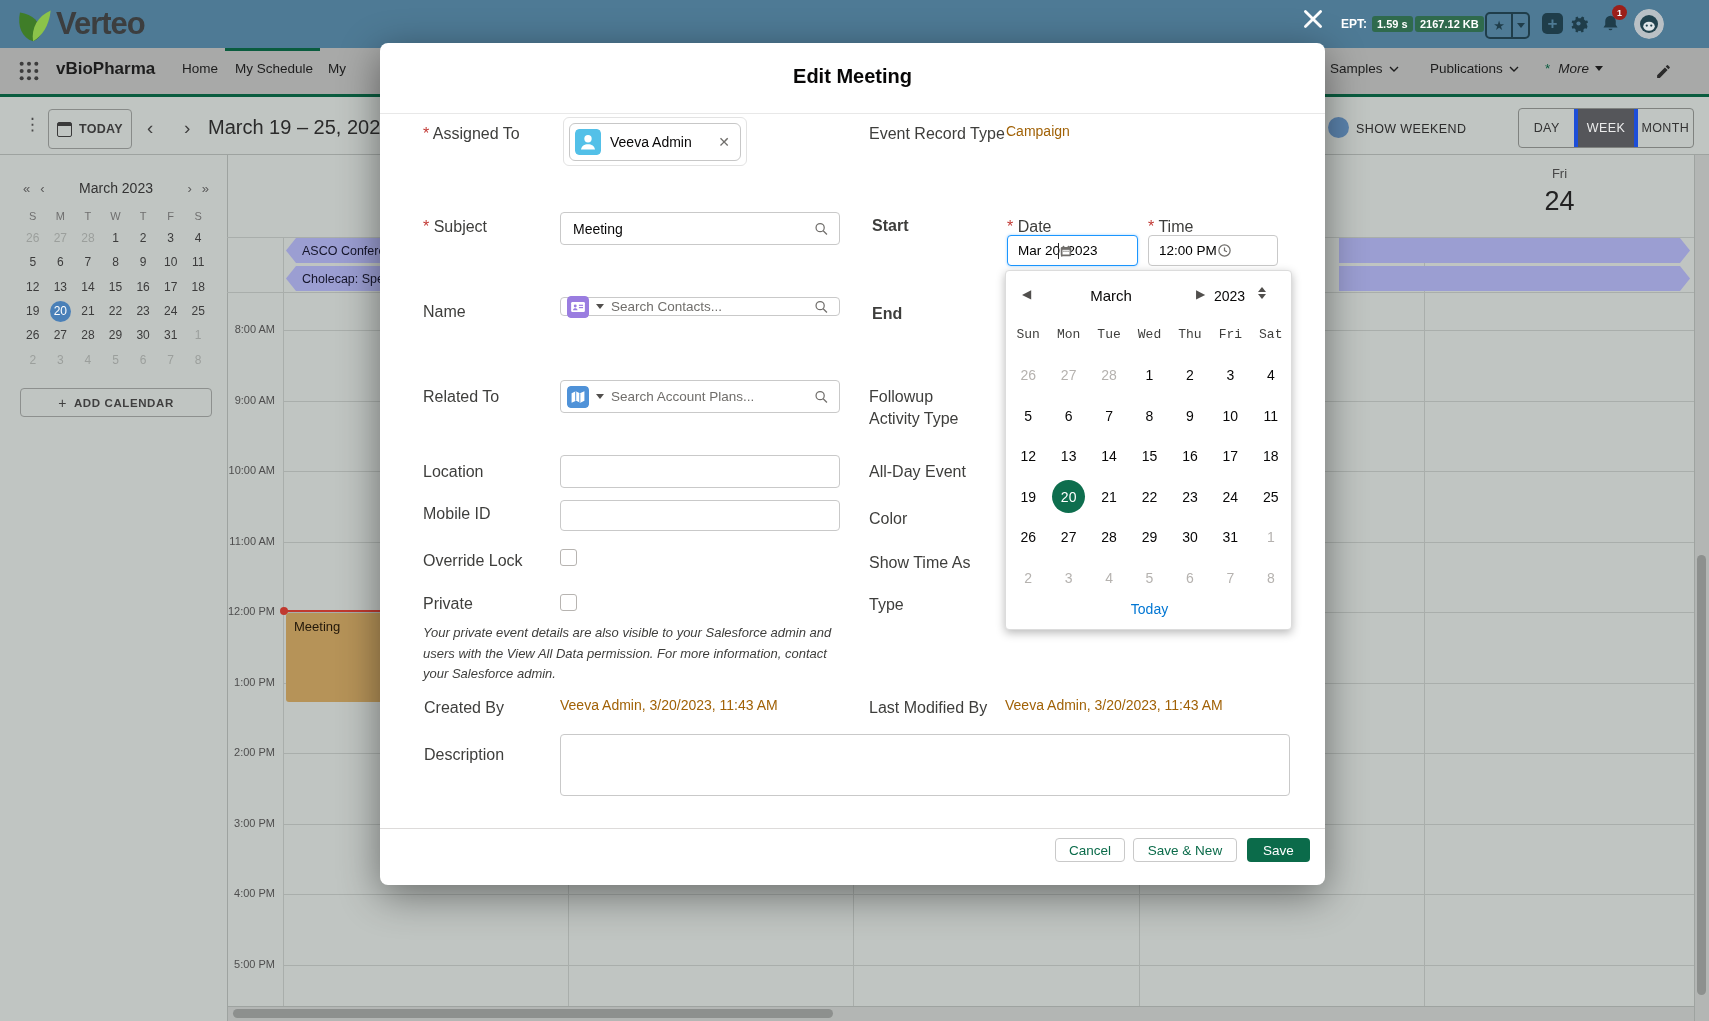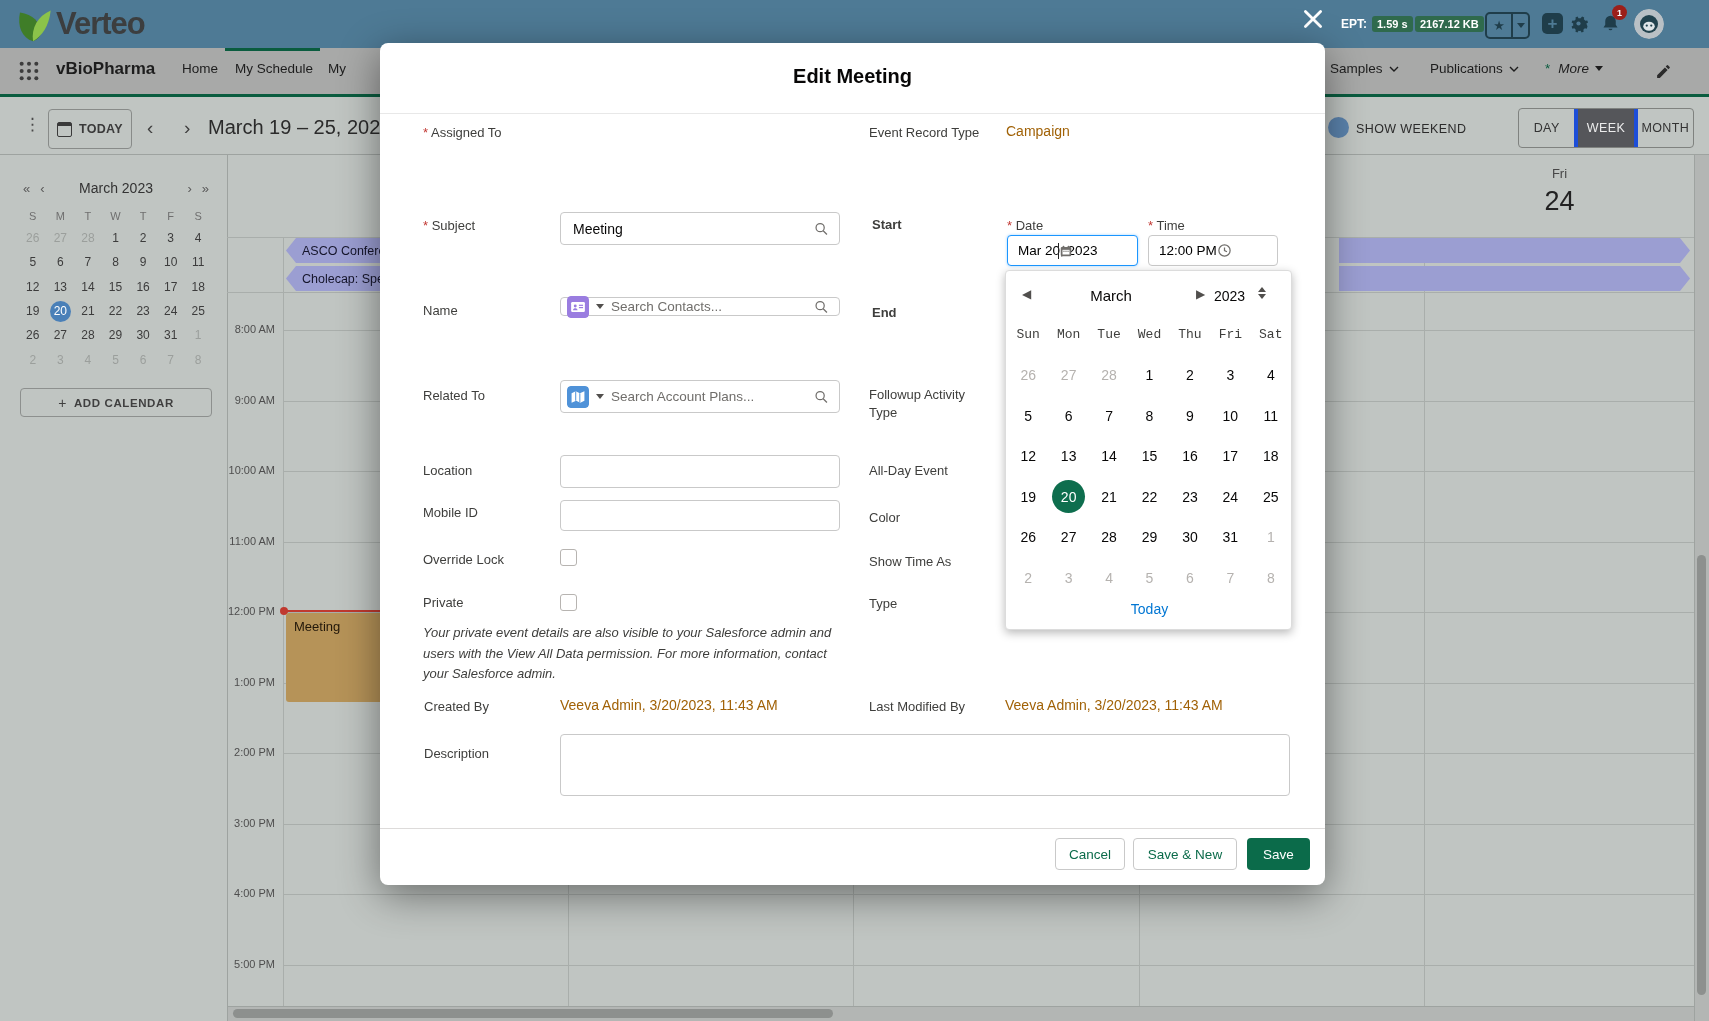--- a/index.html
+++ b/index.html
@@ -79,42 +79,42 @@
   .vscroll{left:1694px;top:155px;width:15px;height:866px;background:#b3b6b4;border-left:1px solid #9ea3a0;box-sizing:border-box;}
   .vthumb{left:1697px;top:555px;width:9px;height:440px;background:#8d908e;border-radius:5px;}
   .hscroll{left:228px;top:1006px;width:1466px;height:15px;background:#b3b6b4;border-top:1px solid #9ea3a0;box-sizing:border-box;}
   .hthumb{left:233px;top:1009px;width:600px;height:9px;background:#8d908e;border-radius:5px;}
 
   
   .modal{left:380px;top:43px;width:945px;height:842px;background:#fff;border-radius:8px;
     box-shadow:0 10px 40px rgba(0,0,0,.45);z-index:50;}
   .m-title{left:0;top:22px;width:945px;text-align:center;font-size:20px;font-weight:600;color:#080707;}
   .m-divider{left:0;top:70px;width:945px;height:1px;background:#e8e8e8;}
-  .lbl{position:absolute;font-size:13px;color:#3e3e3c;}
+  .lbl{position:absolute;font-size:16px;color:#3e3e3c;}
   .lbl.bold{font-weight:700;}
   .req::before{content:"* ";color:#c23934;}
   .val{position:absolute;font-size:14px;color:#a16207;}
   .inp{position:absolute;background:#fff;border:1px solid #c9c9c9;border-radius:4px;box-sizing:border-box;display:flex;align-items:center;}
   .inp .txt{font-size:14px;color:#080707;padding-left:12px;}
   .inp .ph-txt{font-size:13.5px;color:#706e6b;}
   .inp .icon-right{position:absolute;right:10px;top:50%;transform:translateY(-50%);}
   .obj-icon{width:22px;height:22px;border-radius:4px;margin-left:6px;flex:none;}
   .combo-caret{margin:0 7px 0 7px;}
   .pillbox-outer{left:183px;top:74px;width:182px;height:47px;border:1px solid #e3e3e3;border-radius:6px;}
   .pillbox{left:5px;top:5px;width:170px;height:36px;border:1px solid #c7c7c7;border-radius:6px;display:flex;align-items:center;}
   .pillbox .txt{font-size:14px;color:#080707;margin-left:9px;flex:1;}
   .pillbox .x{color:#706e6b;font-size:14px;margin-right:10px;}
   .avatar-sq{width:26px;height:26px;border-radius:4px;margin-left:5px;flex:none;}
   .checkbox{position:absolute;width:17px;height:17px;border:1px solid #b7b4b1;border-radius:3px;background:#fff;box-sizing:border-box;}
   .disclaimer{left:43px;top:580px;width:415px;font-size:13px;font-style:italic;color:#3e3e3c;line-height:1.58;}
   .dt-input{position:absolute;background:#fff;border:1.5px solid #1b96ff;border-radius:4px;box-sizing:border-box;display:flex;align-items:center;box-shadow:0 0 3px rgba(27,150,255,.4);}
   .dt-input.plain{border:1px solid #c9c9c9;box-shadow:none;}
   .text-caret{width:1px;height:16px;background:#222;margin-left:-40px;}
   .m-footer-line{left:0;top:785px;width:945px;height:1px;background:#dddbda;}
-  .btn{position:absolute;top:795px;height:32px;border-radius:4px;display:flex;align-items:center;justify-content:center;font-size:13.5px;box-sizing:border-box;}
+  .btn{position:absolute;top:795px;height:24px;border-radius:4px;display:flex;align-items:center;justify-content:center;font-size:13.5px;box-sizing:border-box;}
   .btn.neutral{border:1px solid #c9c9c9;color:#0b6b4a;background:#fff;}
   .btn.brand{background:#0b6b4a;color:#fff;}
 
   
   .picker{left:625px;top:227px;width:287px;height:360px;background:#fff;border:1px solid #dcdcdc;border-radius:4px;
     box-shadow:0 3px 10px rgba(0,0,0,.28);z-index:10;box-sizing:border-box;}
   .pk-arrow{position:absolute;top:16px;font-size:12px;color:#514f4d;}
   .pk-month{left:45px;top:16px;width:120px;text-align:center;font-size:15px;color:#080707;}
   .pk-year{left:208px;top:17px;font-size:14px;color:#080707;}
   .stepper{left:252px;top:16px;display:flex;flex-direction:column;gap:2px;}
@@ -350,20 +350,31 @@
   <div class="abs vscroll"></div>
   <div class="abs vthumb"></div>
   <div class="abs hscroll"></div>
   <div class="abs hthumb"></div>
 
   <div class="abs modal">
     <div class="abs m-title">Edit Meeting</div>
     <div class="abs m-divider"></div>
 
     <div class="lbl req" style="left:43px;top:82px">Assigned To</div>
+    <div class="abs pillbox-outer">
+      <div class="abs pillbox">
+        <svg class="avatar-sq" viewBox="0 0 24 24">
+          <rect width="24" height="24" rx="4" fill="#53c0e8"></rect>
+          <circle cx="12" cy="9" r="3.4" fill="#fff"></circle>
+          <path d="M5.5 19c.5-3.4 3.2-5 6.5-5s6 1.6 6.5 5z" fill="#fff"></path>
+        </svg>
+        <span class="txt">Veeva Admin</span>
+        <span class="x">✕</span>
+      </div>
+    </div>
     <div class="lbl" style="left:489px;top:82px">Event Record Type</div>
     <div class="val" style="left:626px;top:80px">Campaign</div>
 
     <div class="lbl req" style="left:43px;top:175px">Subject</div>
     <div class="inp" style="left:180px;top:169px;width:280px;height:33px">
       <span class="txt">Meeting</span>
       <svg class="icon-right" width="15" height="15" viewBox="0 0 22 22">
         <circle cx="9" cy="9" r="6" fill="none" stroke="#706e6b" stroke-width="1.8"></circle>
         <line x1="13.5" y1="13.5" x2="19" y2="19" stroke="#706e6b" stroke-width="1.8"></line>
       </svg>

